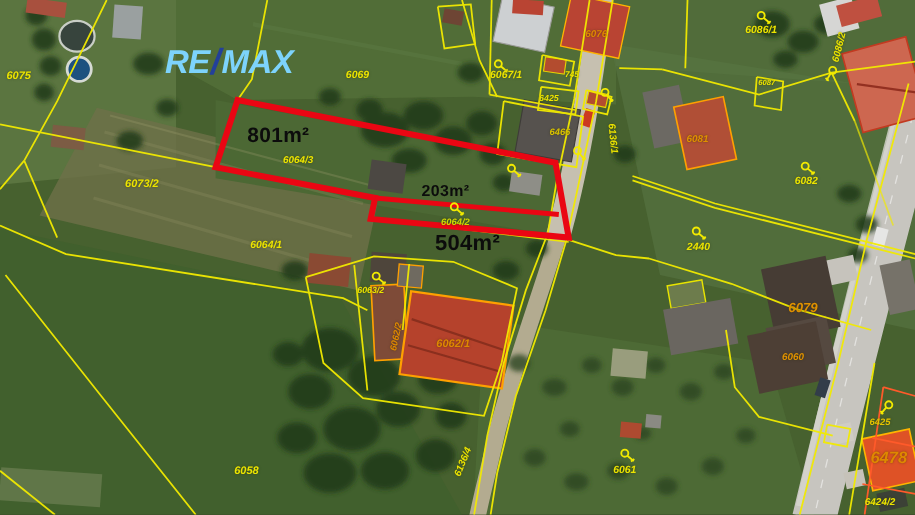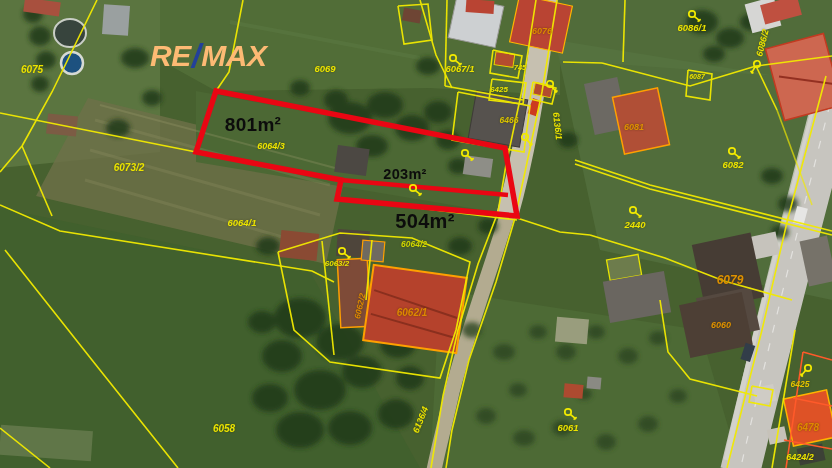--- a/index.html
+++ b/index.html
@@ -7,21 +7,21 @@
          font-family:"Liberation Sans",sans-serif;background:#47612f;}
   .stage svg{position:absolute;left:0;top:0;}
   .labels{position:absolute;left:0;top:0;width:832px;height:468px;pointer-events:none;}
   .map-label{position:absolute;white-space:nowrap;line-height:1;
              font-family:"Liberation Sans",sans-serif;}
   .map-label.parcel{font-weight:700;font-style:italic;color:#ece400;
              text-shadow:0 0 2px rgba(45,45,0,.55);}
   .map-label.area{font-weight:800;color:#0c0c0c;letter-spacing:.3px;}
   .remax-logo{position:absolute;left:150px;top:38px;font-style:italic;
              font-weight:800;font-size:30px;letter-spacing:-.5px;line-height:1;}
-  .remax-logo .re,.remax-logo .max{color:#fdba74;}
+  .remax-logo .re,.remax-logo .max{color:#7dd3fc;}
   .remax-logo .slash{color:#23409a;font-size:33px;position:relative;top:1px;margin:0 1px;}
 </style>
 </head>
 <body>
 
 <div class="stage">
 
 <svg width="832" height="468" viewBox="0 0 832 468">
   <defs>
     <filter id="blur1" x="-40%" y="-40%" width="180%" height="180%">
@@ -235,26 +235,26 @@
         <use href="#keysym" transform="translate(757,64) rotate(80)"></use>
         <use href="#keysym" transform="translate(732,151) rotate(0)"></use>
         <use href="#keysym" transform="translate(633,210) rotate(0)"></use>
         <use href="#keysym" transform="translate(568,412) rotate(0)"></use>
         <use href="#keysym" transform="translate(342,251) rotate(0)"></use>
         <use href="#keysym" transform="translate(808,368) rotate(90)"></use>
       </g>
 </svg>
 
 <div class="labels">
-      <div class="map-label parcel" style="left: 32px; top: 70px; font-size: 10px; transform: translate(-50%, -50%);">6075</div>
+      <div class="map-label parcel" style="left: 17px; top: 70px; font-size: 10px; transform: translate(-50%, -50%);">6075</div>
       <div class="map-label parcel" style="left: 129px; top: 168px; font-size: 10px; transform: translate(-50%, -50%);">6073/2</div>
       <div class="map-label parcel" style="left: 325px; top: 69px; font-size: 9.5px; transform: translate(-50%, -50%);">6069</div>
       <div class="map-label parcel" style="left: 271px; top: 146px; font-size: 9px; transform: translate(-50%, -50%);">6064/3</div>
       <div class="map-label parcel" style="left: 242px; top: 223px; font-size: 9.5px; transform: translate(-50%, -50%);">6064/1</div>
-      <div class="map-label parcel" style="left: 414px; top: 202px; font-size: 8.5px; color: rgb(207, 214, 0); transform: translate(-50%, -50%); margin-top: 42px;">6064/2</div>
+      <div class="map-label parcel" style="left: 414px; top: 202px; font-size: 8.5px; color: rgb(207, 214, 0); transform: translate(-50%, -50%);">6064/2</div>
       <div class="map-label parcel" style="left: 460px; top: 69px; font-size: 9.5px; transform: translate(-50%, -50%);">6067/1</div>
       <div class="map-label parcel" style="left: 520px; top: 68px; font-size: 7.5px; transform: translate(-50%, -50%);">745</div>
       <div class="map-label parcel" style="left: 499px; top: 90px; font-size: 8px; transform: translate(-50%, -50%);">6425</div>
       <div class="map-label parcel" style="left: 509px; top: 120px; font-size: 8.5px; color: rgb(216, 193, 0); transform: translate(-50%, -50%);">6466</div>
       <div class="map-label parcel" style="left: 557px; top: 126px; font-size: 9px; transform: translate(-50%, -50%) rotate(84deg);">6136/1</div>
       <div class="map-label parcel" style="left: 542px; top: 31px; font-size: 9px; color: rgb(223, 136, 0); transform: translate(-50%, -50%);">6076</div>
       <div class="map-label parcel" style="left: 692px; top: 28px; font-size: 9.5px; transform: translate(-50%, -50%);">6086/1</div>
       <div class="map-label parcel" style="left: 697px; top: 76px; font-size: 7px; transform: translate(-50%, -50%);">6087</div>
       <div class="map-label parcel" style="left: 763px; top: 43px; font-size: 9px; transform: translate(-50%, -50%) rotate(-76deg);">6086/2</div>
       <div class="map-label parcel" style="left: 733px; top: 165px; font-size: 9.5px; transform: translate(-50%, -50%);">6082</div>
@@ -262,21 +262,21 @@
       <div class="map-label parcel" style="left: 635px; top: 225px; font-size: 9.5px; transform: translate(-50%, -50%);">2440</div>
       <div class="map-label parcel" style="left: 730px; top: 280px; font-size: 12px; color: rgb(223, 144, 0); transform: translate(-50%, -50%);">6079</div>
       <div class="map-label parcel" style="left: 721px; top: 325px; font-size: 9px; color: rgb(223, 144, 0); transform: translate(-50%, -50%);">6060</div>
       <div class="map-label parcel" style="left: 568px; top: 428px; font-size: 9.5px; transform: translate(-50%, -50%);">6061</div>
       <div class="map-label parcel" style="left: 224px; top: 390px; font-size: 10px; transform: translate(-50%, -50%); margin-top: 39px;">6058</div>
       <div class="map-label parcel" style="left: 412px; top: 313px; font-size: 10px; color: rgb(223, 136, 0); transform: translate(-50%, -50%);">6062/1</div>
       <div class="map-label parcel" style="left: 360px; top: 306px; font-size: 8.5px; color: rgb(223, 136, 0); transform: translate(-50%, -50%) rotate(-78deg);">6062/2</div>
       <div class="map-label parcel" style="left: 337px; top: 264px; font-size: 8px; transform: translate(-50%, -50%);">6063/2</div>
       <div class="map-label parcel" style="left: 421px; top: 420px; font-size: 9px; transform: translate(-50%, -50%) rotate(-68deg);">6136/4</div>
       <div class="map-label parcel" style="left: 800px; top: 384px; font-size: 8.5px; color: rgb(228, 196, 0); transform: translate(-50%, -50%);">6425</div>
-      <div class="map-label parcel" style="left: 808px; top: 428px; font-size: 10px; color: rgb(223, 136, 0); transform: translate(-50%, -50%);">6478</div>
+      <div class="map-label parcel" style="left: 808px; top: 416px; font-size: 15px; color: rgb(223, 136, 0); transform: translate(-50%, -50%);">6478</div>
       <div class="map-label parcel" style="left: 800px; top: 457px; font-size: 9px; transform: translate(-50%, -50%);">6424/2</div>
       <div class="map-label area" style="left: 253px; top: 124px; font-size: 19px; font-weight: 800; transform: translate(-50%, -50%);">801m²</div>
       <div class="map-label area" style="left: 405px; top: 174px; font-size: 14.5px; font-weight: 700; transform: translate(-50%, -50%);">203m²</div>
       <div class="map-label area" style="left: 425px; top: 221px; font-size: 20px; font-weight: 800; transform: translate(-50%, -50%);">504m²</div>
     </div>
 
 <div class="remax-logo">
   <span class="re">RE</span><span class="slash">/</span><span class="max">MAX</span>
 </div>
 

